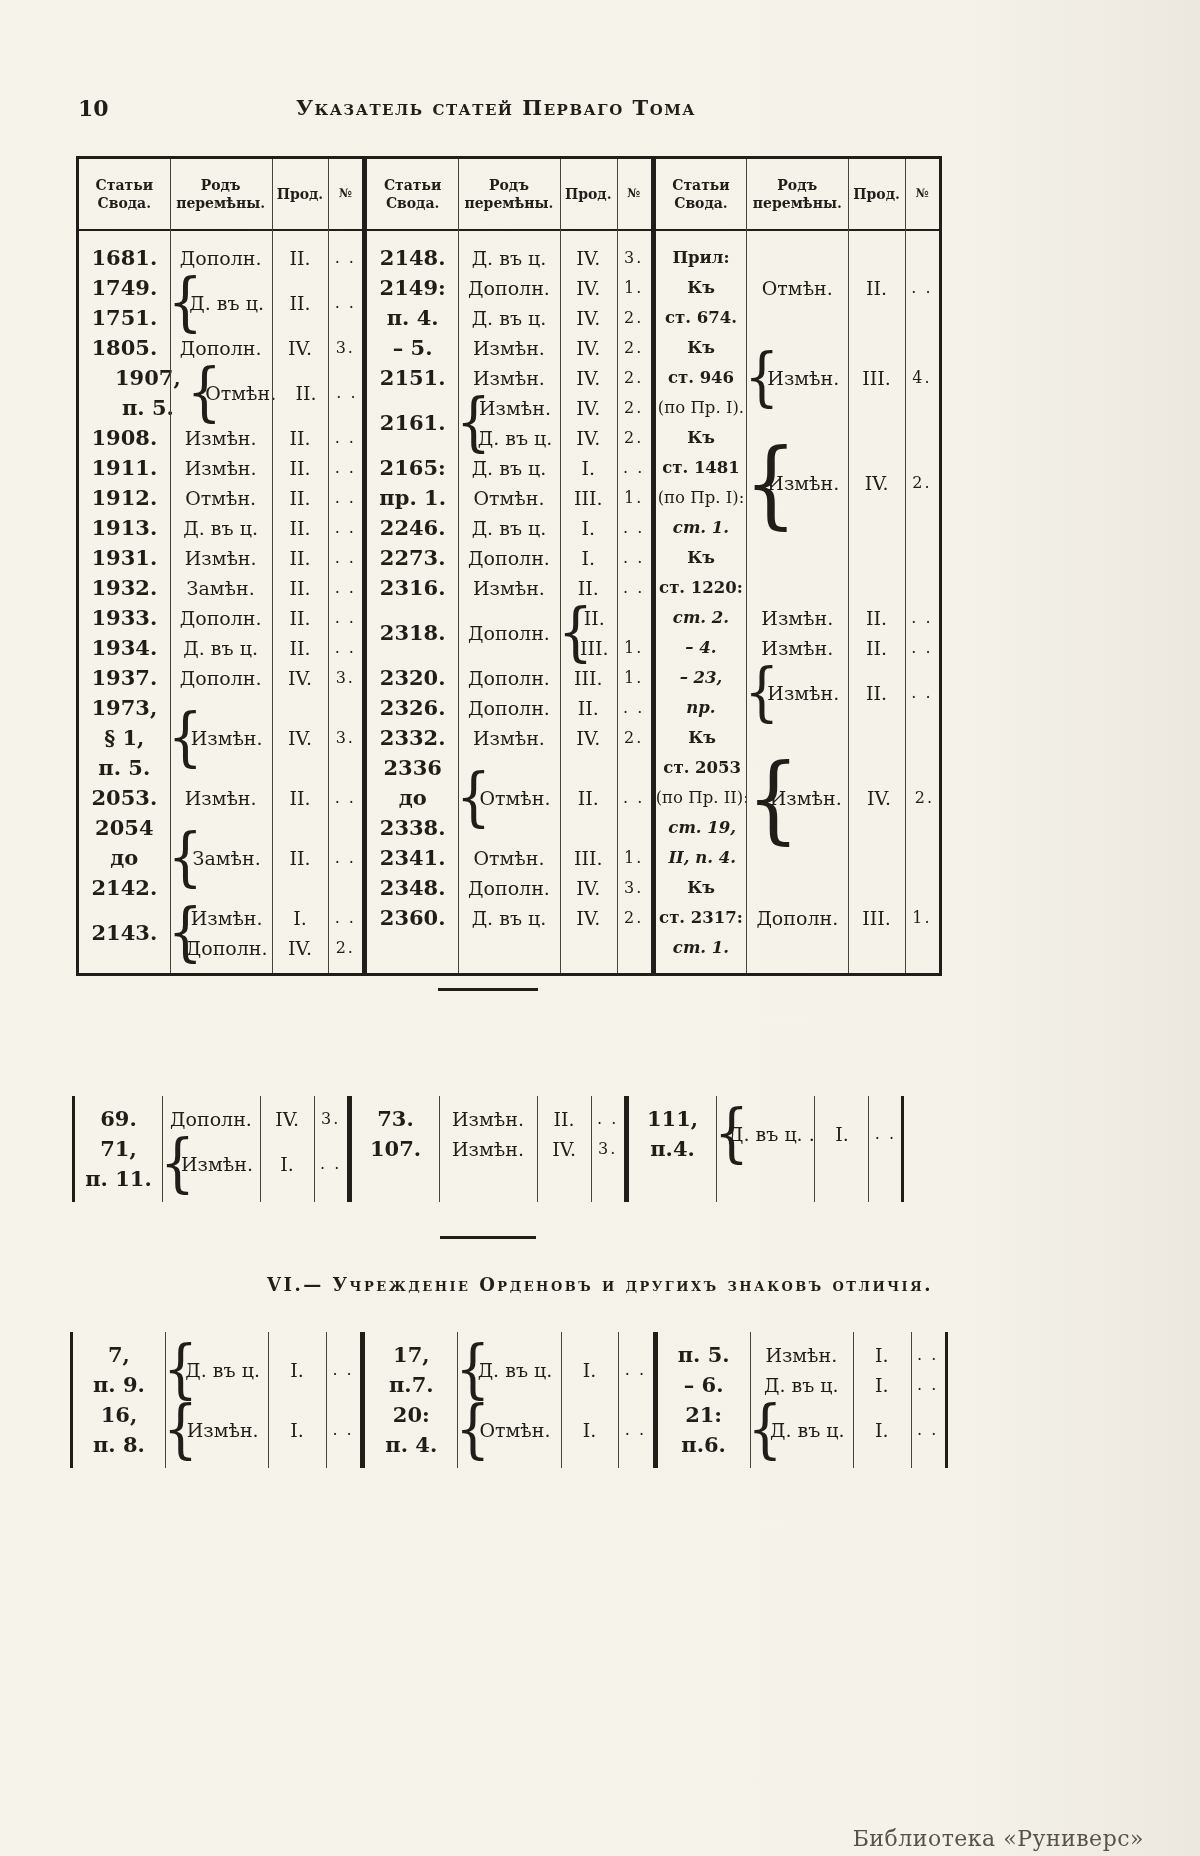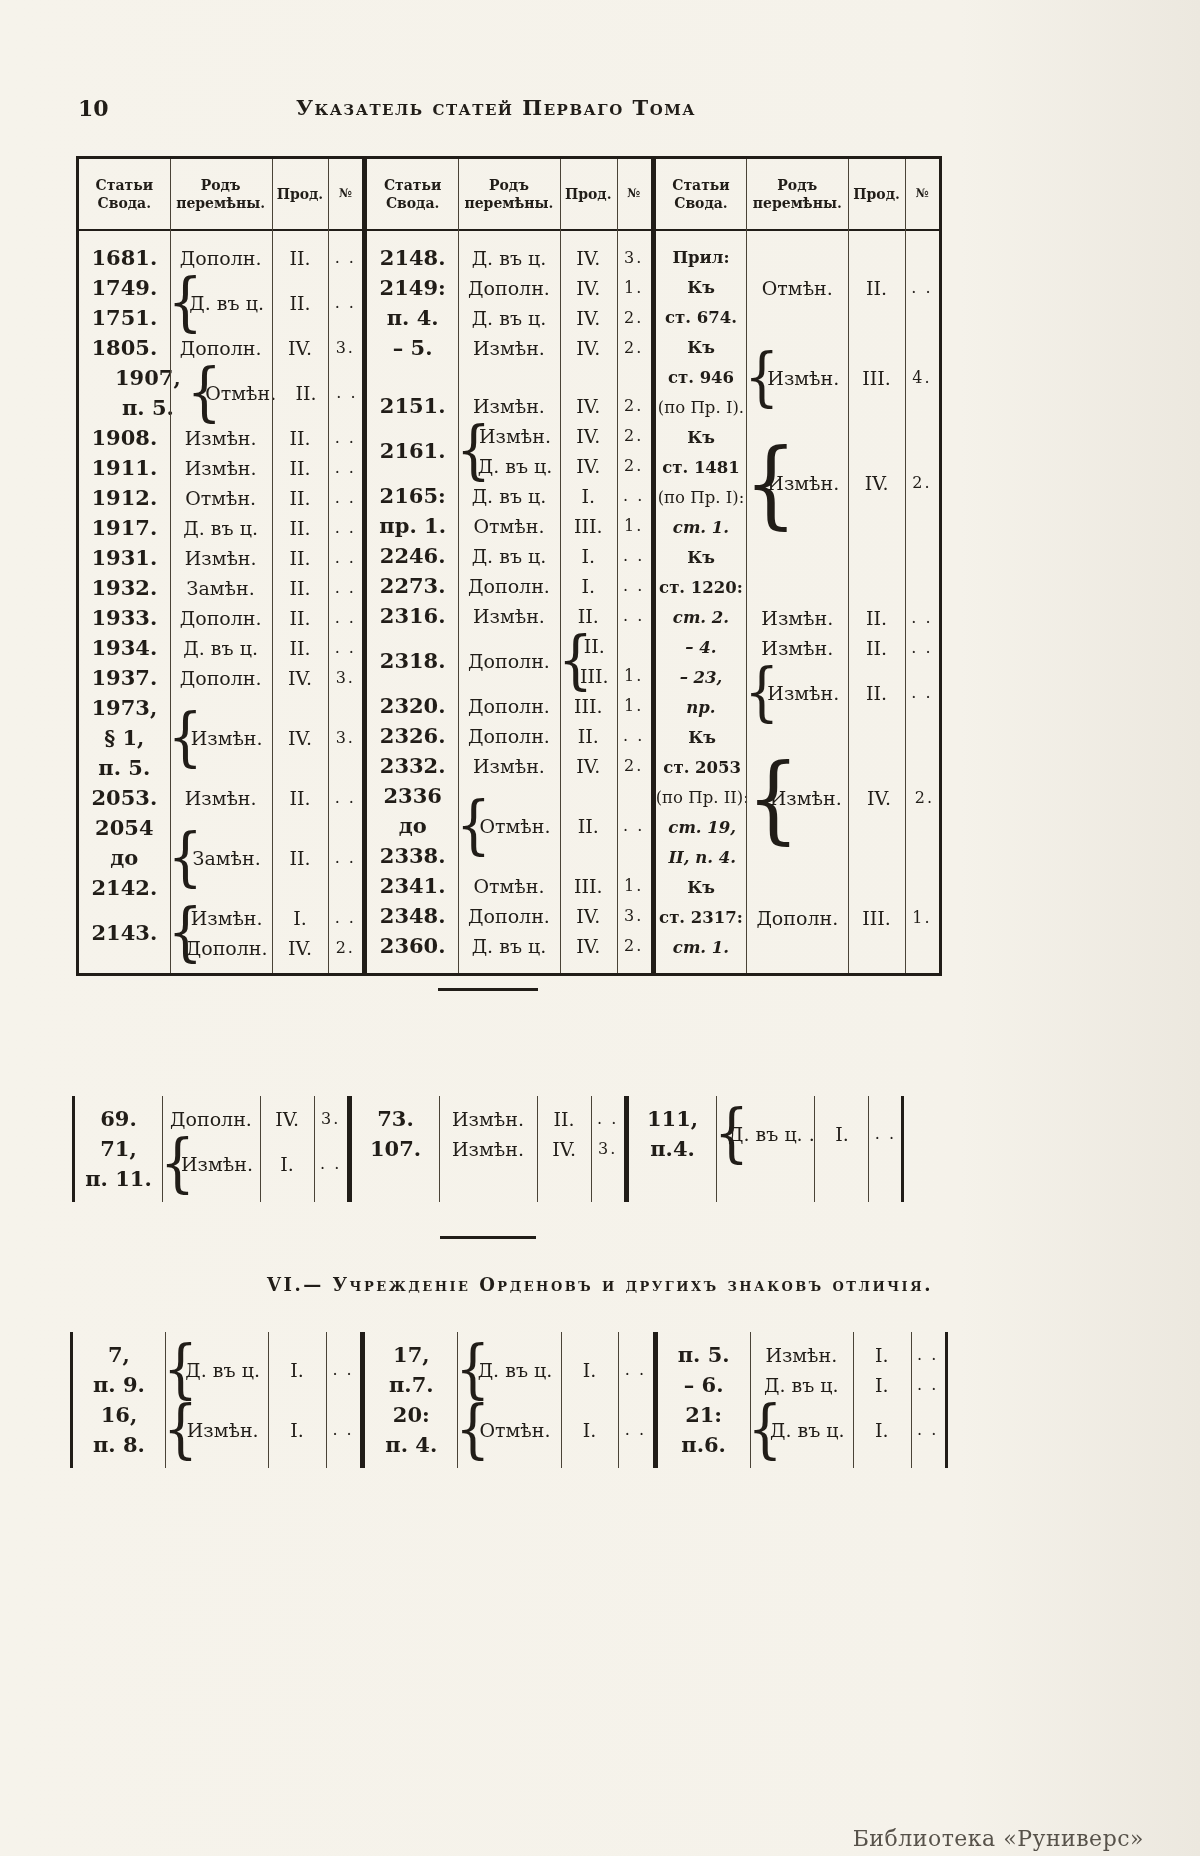--- a/index.html
+++ b/index.html
@@ -250,21 +250,21 @@
             </div>
             <div class="tcell col-n">
               <div class="stack">
                 <div class="line">. .</div>
               </div>
             </div>
           </div>
           <div class="trow" style="min-height: 30px;">
             <div class="tcell col-a">
               <div class="stack">
-                <div class="line">1917.</div>
+                <div class="line">1913.</div>
               </div>
             </div>
             <div class="tcell col-c">
               <div class="stack">
                 <div class="line">Д. въ ц.</div>
               </div>
             </div>
             <div class="tcell col-p">
               <div class="stack">
                 <div class="line">II.</div>
@@ -571,21 +571,21 @@
               <div class="stack">
                 <div class="line">IV.</div>
               </div>
             </div>
             <div class="tcell col-n">
               <div class="stack">
                 <div class="line">2.</div>
               </div>
             </div>
           </div>
-          <div class="trow" style="min-height: 30px; margin-top: 28px;">
+          <div class="trow" style="min-height: 30px;">
             <div class="tcell col-a">
               <div class="stack">
                 <div class="line">2151.</div>
               </div>
             </div>
             <div class="tcell col-c">
               <div class="stack">
                 <div class="line">Измѣн.</div>
               </div>
             </div>

